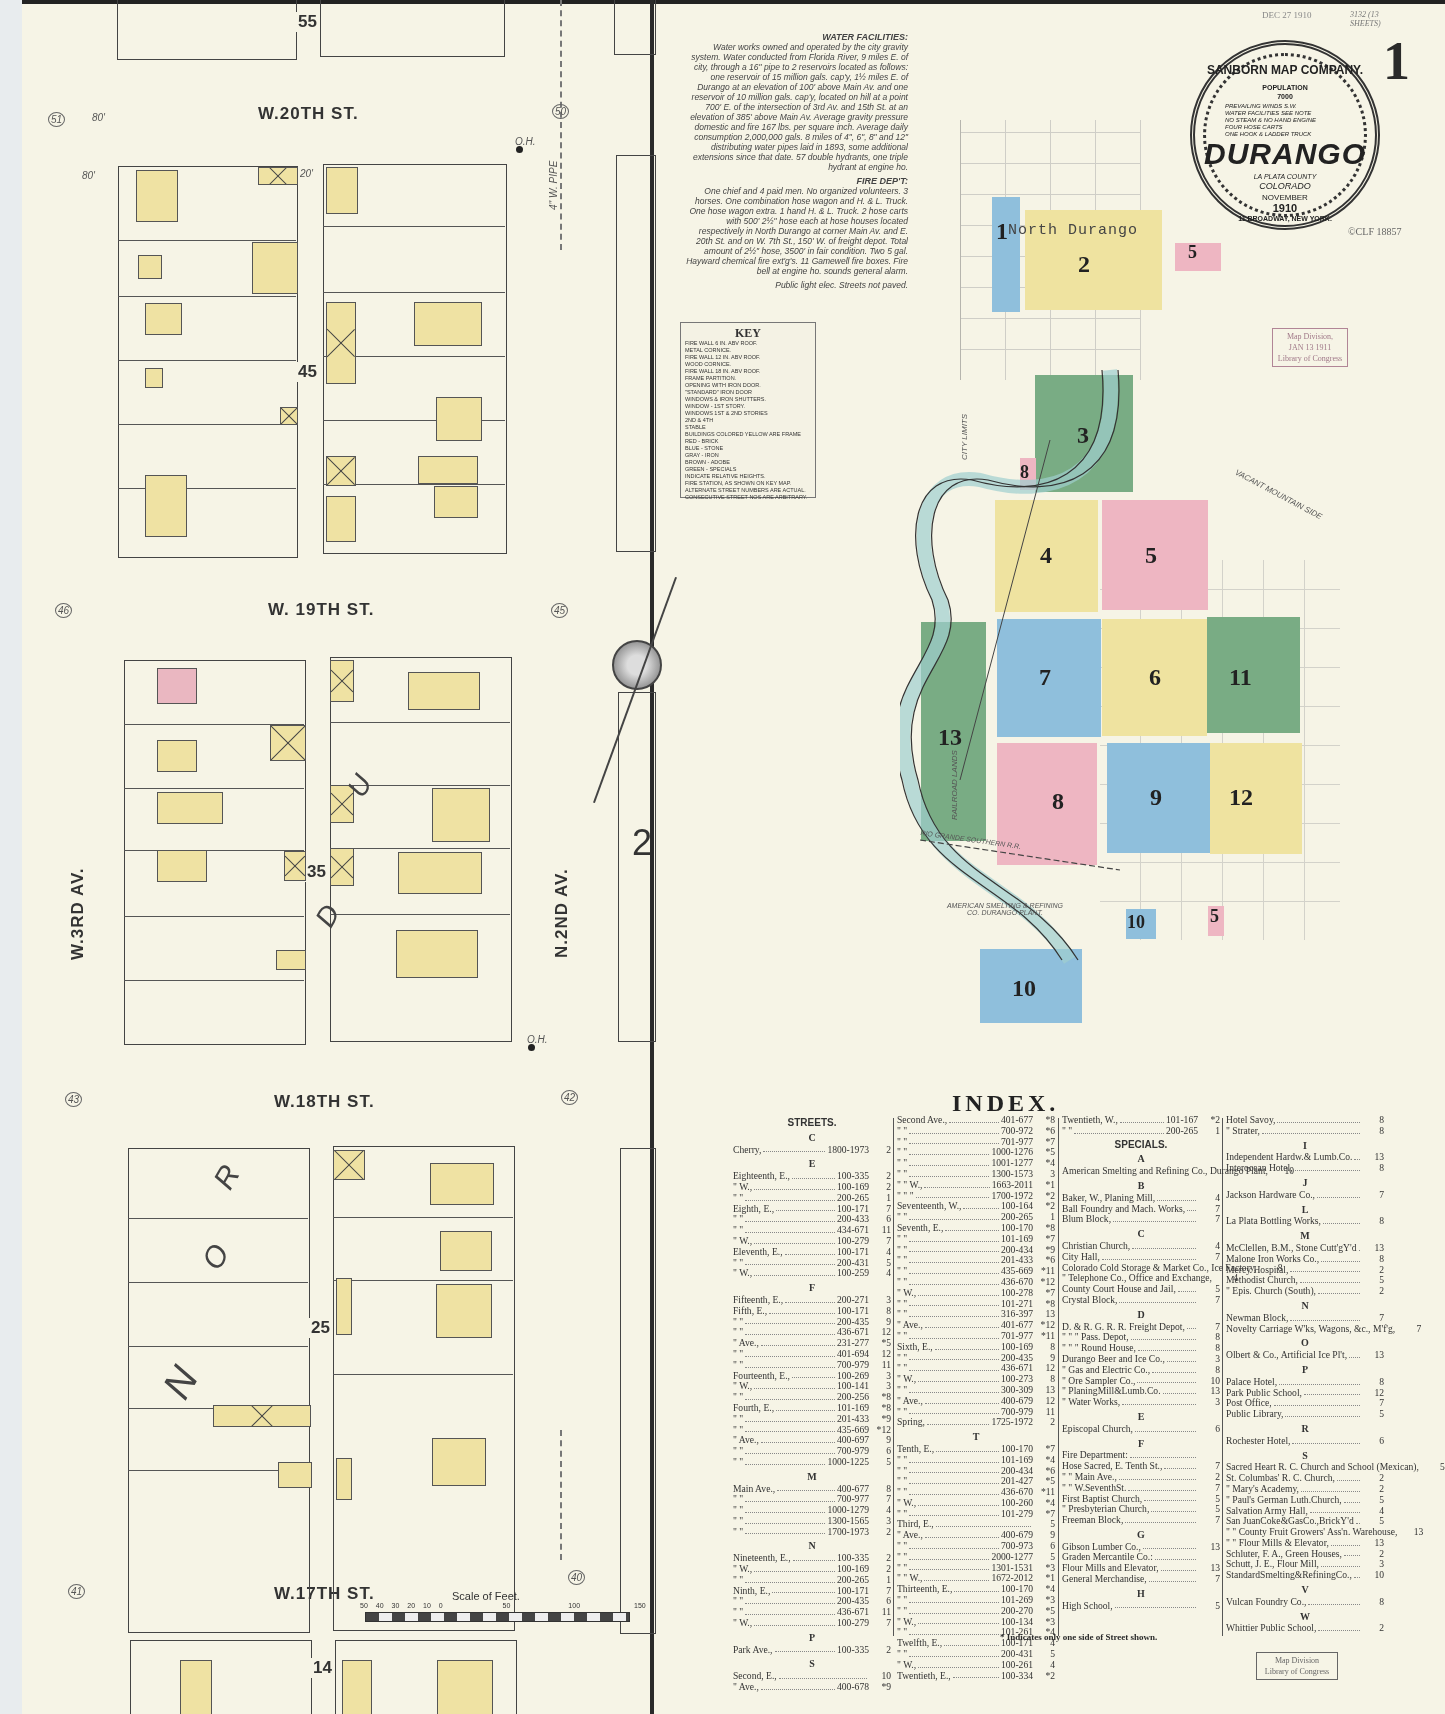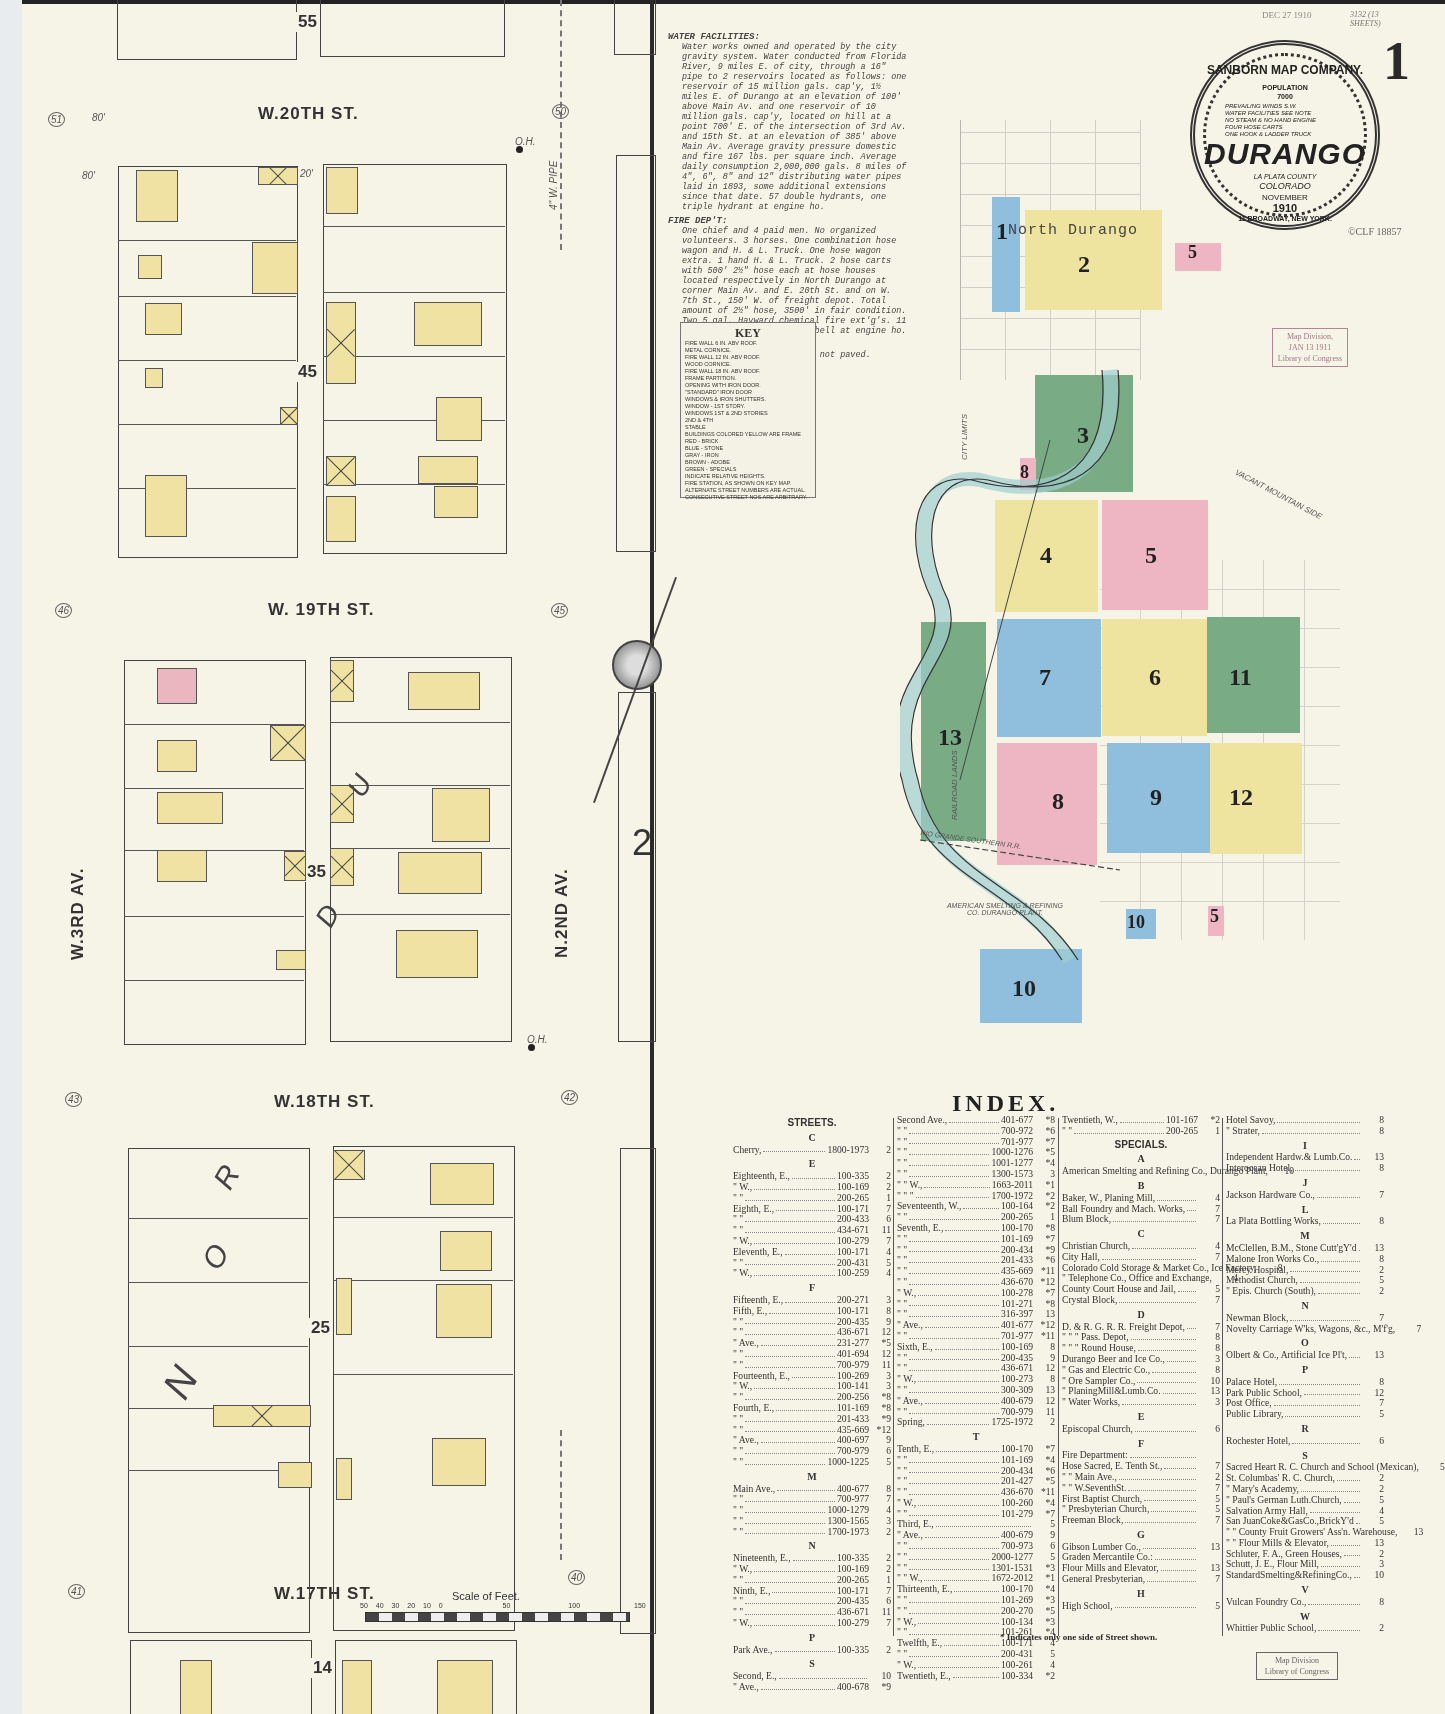--- a/index.html
+++ b/index.html
@@ -14,21 +14,21 @@
   .bldg.pink{background:#eab7c1;}
   .xbox{position:absolute;background:#efe2a3;border:1px solid #555;overflow:hidden;}
   .xbox:before,.xbox:after{content:"";position:absolute;left:50%;top:50%;width:141%;height:1px;background:#444;transform-origin:center;}
   .xbox:before{transform:translate(-50%,-50%) rotate(45deg);}
   .xbox:after{transform:translate(-50%,-50%) rotate(-45deg);}
   .street{font-family:"Liberation Sans",sans-serif;font-weight:bold;font-size:17px;letter-spacing:1px;color:#333;}
   .small{font-family:"Liberation Sans",sans-serif;font-style:italic;font-size:10px;color:#555;}
   .blocknum{font-family:"Liberation Sans",sans-serif;font-weight:bold;font-size:17px;color:#333;background:#f6f4e6;padding:0 2px;}
   .bigname{font-family:"Liberation Sans",sans-serif;font-size:40px;font-style:italic;color:#444;}
   .vert{transform:rotate(-90deg);transform-origin:left top;white-space:nowrap;}
-  .notes{font-family:Liberation Mono, monospace;font-style:italic;font-size:8.5px;line-height:10px;color:#444;width:240px;}
+  .notes{font-family:Liberation Sans, sans-serif;font-style:italic;font-size:8.5px;line-height:10px;color:#444;width:240px;text-align:right;}
   .notes h4{margin:0;font-size:9px;font-weight:bold;}
   .notes p{margin:0 0 4px 14px;}
   .key{position:absolute;left:680px;top:322px;width:136px;height:176px;border:1.5px solid #777;background:#f4f2e4;font-family:"Liberation Sans",sans-serif;font-size:5.5px;line-height:7px;color:#333;padding:3px 4px;box-sizing:border-box;}
   .key .kt{text-align:center;font-family:"Liberation Serif",serif;font-weight:bold;font-size:12px;line-height:14px;}
   .seal{position:absolute;left:1190px;top:40px;width:190px;height:190px;border-radius:50%;border:5px double #333;background:#f6f4e6;box-sizing:border-box;text-align:center;font-family:"Liberation Sans",sans-serif;color:#222;}
   .seal .ring{position:absolute;left:8px;top:8px;right:8px;bottom:8px;border-radius:50%;border:3px dotted #333;}
   .seal .company{position:absolute;left:0;right:0;top:18px;font-weight:bold;font-size:12px;}
   .seal .pop{position:absolute;left:0;right:0;top:38px;font-size:7px;line-height:9px;font-weight:bold;}
   .seal .notes2{position:absolute;left:30px;right:30px;top:58px;font-size:6px;line-height:7px;font-style:italic;text-align:left;}
   .seal .city{position:absolute;left:0;right:0;top:92px;font-size:30px;font-style:italic;font-weight:bold;letter-spacing:1px;}
@@ -1082,21 +1082,21 @@
       <span class="nm">Graden Mercantile Co.:</span>
       <span class="dots"></span>
       <span class="sh"></span>
     </div>
     <div class="row">
       <span class="nm">Flour Mills and Elevator,</span>
       <span class="dots"></span>
       <span class="sh">13</span>
     </div>
     <div class="row">
-      <span class="nm">General Presbyterian,</span>
+      <span class="nm">General Merchandise,</span>
       <span class="dots"></span>
       <span class="sh">7</span>
     </div>
     <div class="lt">H</div>
     <div class="row">
       <span class="nm">High School,</span>
       <span class="dots"></span>
       <span class="sh">5</span>
     </div>
   </div>

